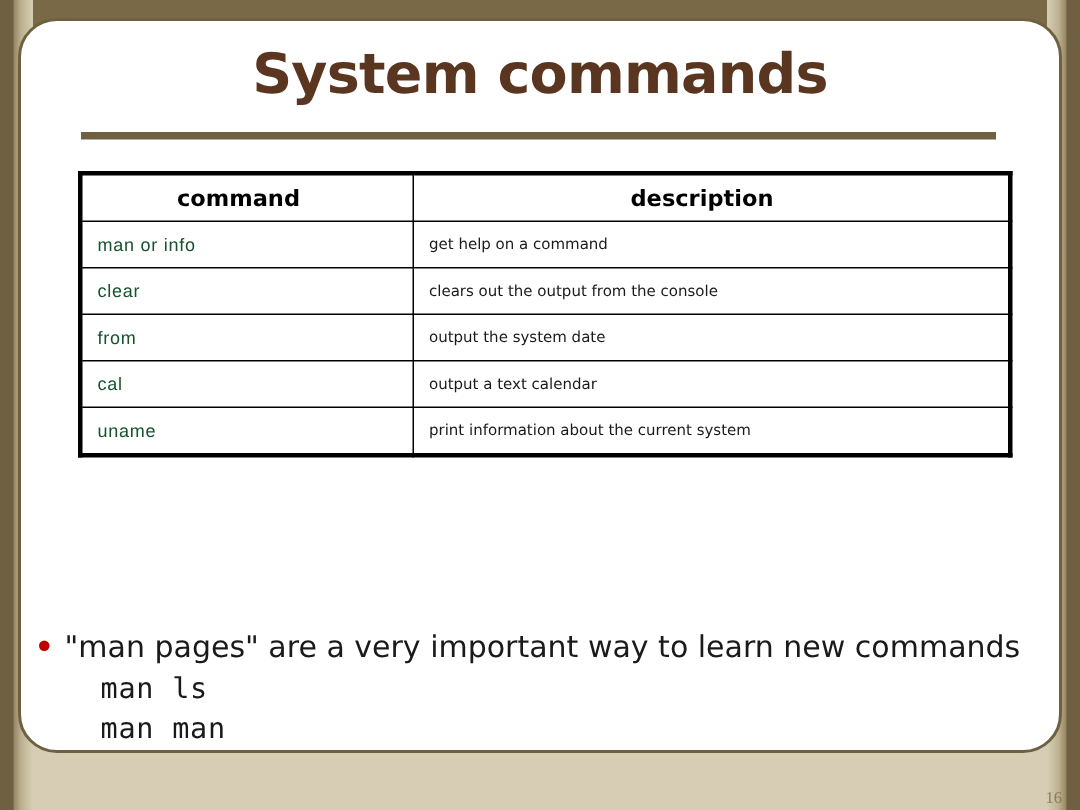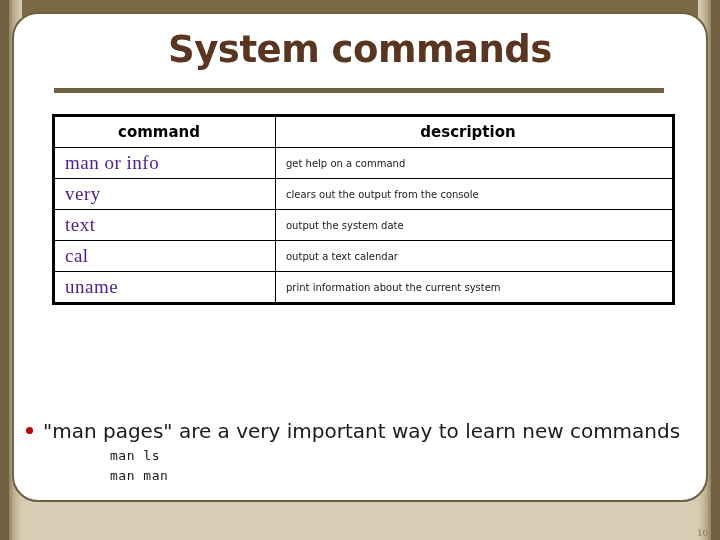--- a/index.html
+++ b/index.html
@@ -130,23 +130,23 @@
     font-weight: bold;
     font-size: 15px;
     color: #000000;
     text-align: center;
     padding-left: 0;
   }
   .col-command { width: 222px; }
   .col-description { width: 398px; }
 
   .cell-command {
-    font-family: Liberation Serif, serif;
-    font-size: 19px;
-    color: #4c1d95;
+    font-family: Liberation Sans, sans-serif;
+    font-size: 12px;
+    color: #14532d;
     letter-spacing: 0.5px;
   }
   .cell-description {
     font-family: "DejaVu Sans", sans-serif;
     font-size: 10px;
     color: #1a1a1a;
   }
 
   
   .bullet-block {
@@ -171,23 +171,23 @@
     top: -4px;
   }
   .bullet-text {
     font-family: "DejaVu Sans", sans-serif;
     font-size: 20px;
     color: #1a1a1a;
     white-space: nowrap;
   }
   .sub-line {
     font-family: "DejaVu Sans Mono", monospace;
-    font-size: 13px;
+    font-size: 19px;
     color: #1a1a1a;
-    margin-left: 84px;
+    margin-left: 41px;
     margin-top: 5px;
     letter-spacing: 0.5px;
     white-space: pre;
   }
 
   .slide-number {
     position: absolute;
     right: 12px;
     bottom: 2px;
     font-family: Liberation Serif, serif;
@@ -222,25 +222,25 @@
           <th>command</th>
           <th>description</th>
         </tr>
       </thead>
       <tbody>
         <tr>
           <td class="cell-command">man  or  info</td>
           <td class="cell-description">get help on a command</td>
         </tr>
         <tr>
-          <td class="cell-command">very</td>
+          <td class="cell-command">clear</td>
           <td class="cell-description">clears out the output from the console</td>
         </tr>
         <tr>
-          <td class="cell-command">text</td>
+          <td class="cell-command">from</td>
           <td class="cell-description">output the system date</td>
         </tr>
         <tr>
           <td class="cell-command">cal</td>
           <td class="cell-description">output a text calendar</td>
         </tr>
         <tr>
           <td class="cell-command">uname</td>
           <td class="cell-description">print information about the current system</td>
         </tr>

